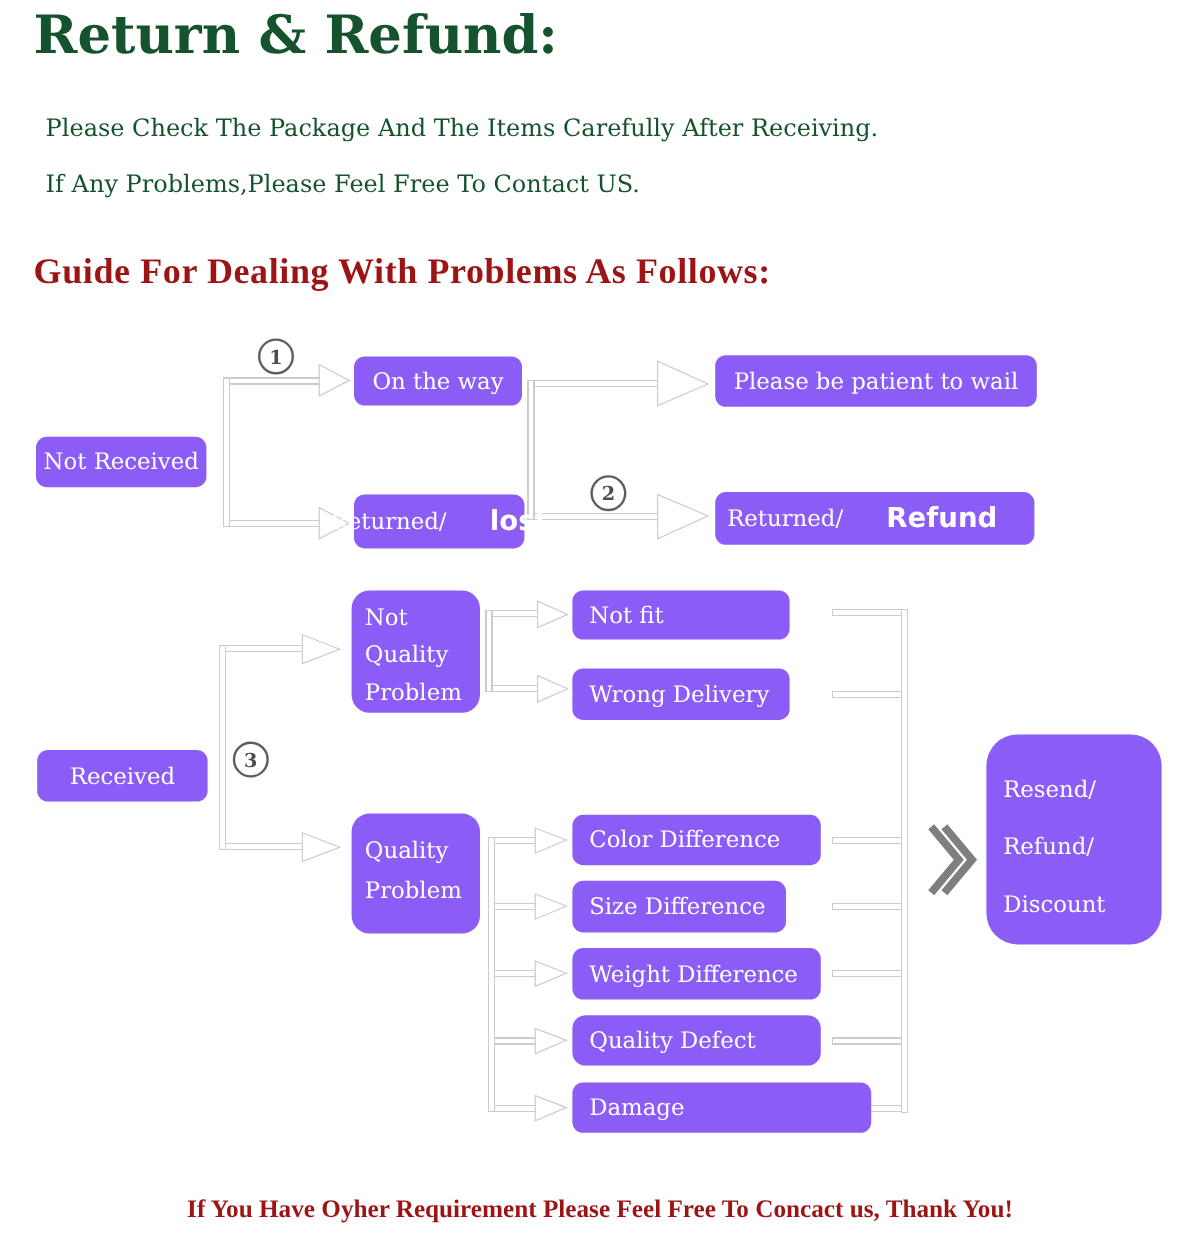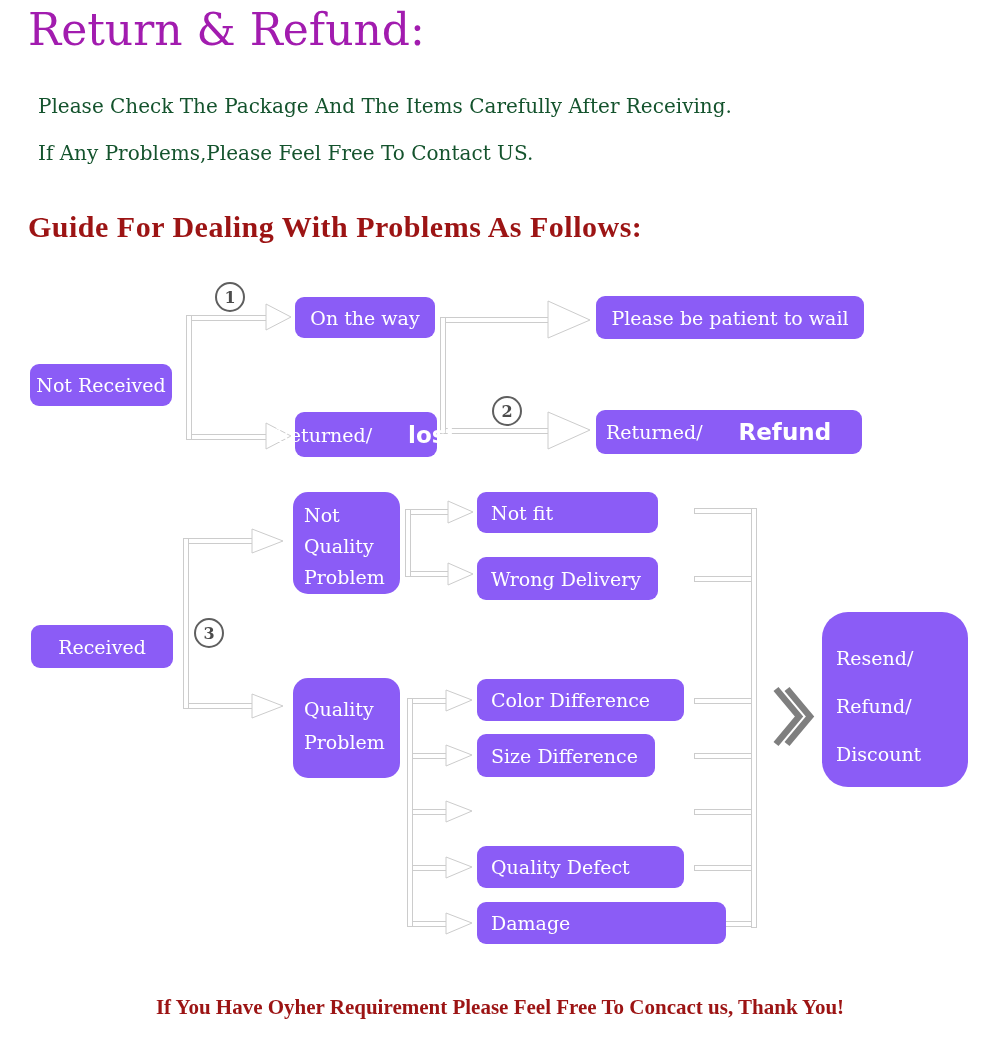--- a/index.html
+++ b/index.html
@@ -1,19 +1,19 @@
 <!DOCTYPE html>
 <html><head>
 <meta charset="utf-8">
 <style>
   html,body{margin:0;padding:0;background:#ffffff;}
   .page{position:relative;width:1000px;height:1041px;background:#ffffff;overflow:hidden;
         font-family:"DejaVu Serif",serif;}
   .abs{position:absolute;}
-  .title{left:28px;top:4px;font-size:44px;font-weight:normal;color:#a21caf;letter-spacing:0px;}
+  .title{left:28px;top:4px;font-size:44px;font-weight:bold;color:#14532d;letter-spacing:0px;}
   .sub{font-size:20px;color:#14532d;white-space:nowrap;}
   .sub1{left:38px;top:94px;}
   .sub2{left:38px;top:141px;}
   .guide{left:28px;top:210px;font-family:"Liberation Serif",serif;font-weight:700;
          font-size:30px;color:#9c1414;letter-spacing:0.5px;white-space:nowrap;}
   .footer-note{left:0;right:0;top:995px;text-align:center;font-family:"Liberation Serif",serif;
          font-weight:700;font-size:21px;color:#9c1414;white-space:nowrap;}
   .connectors{left:0;top:0;}
   .node{position:absolute;background:#8b5cf6;color:#ffffff;font-size:19px;
         border-radius:9px;display:flex;align-items:center;white-space:nowrap;z-index:2;}
@@ -151,22 +151,25 @@
   </div>
 
   <div class="node padleft" style="left:477px;top:679px;width:207px;height:42px;">
     <span>Color Difference</span>
   </div>
 
   <div class="node padleft" style="left:477px;top:734px;width:178px;height:43px;">
     <span>Size Difference</span>
   </div>
 
+  <div class="node padleft" style="left:477px;top:790px;width:207px;height:43px;">
+    <span>Weight Difference</span>
+  </div>
 
-  <div class="node padleft" style="left:477px;top:846px;width:207px;height:42px;">
+  <div class="node padleft" style="left:477px;top:846px;width:207px;height:42px;border-radius:11px;">
     <span>Quality Defect</span>
   </div>
 
   <div class="node padleft" style="left:477px;top:902px;width:249px;height:42px;">
     <span>Damage</span>
   </div>
 
   <div class="node multi resolution" style="left:822px;top:612px;width:146px;height:175px;">
     <div class="ln">Resend/</div>
     <div class="ln">Refund/</div>

